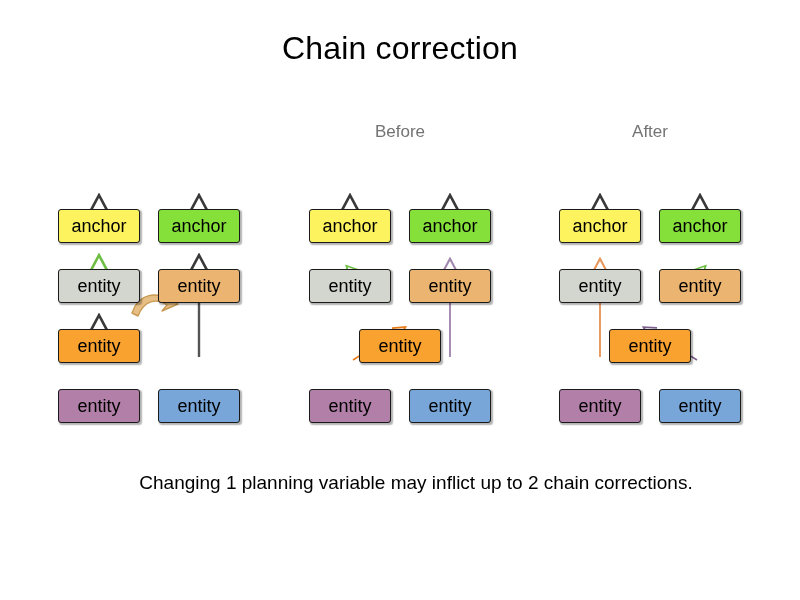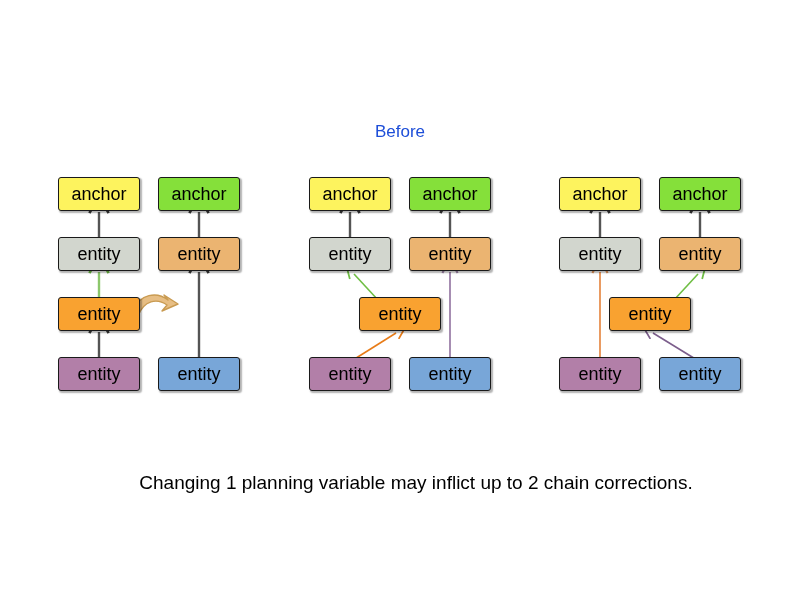--- a/index.html
+++ b/index.html
@@ -41,41 +41,42 @@
     text-align: center;
     font-size: 19px;
     line-height: 30px;
     color: #000000;
   }
   .phase-label {
     position: absolute;
     font-size: 17px;
     line-height: 22px;
     text-align: center;
-    color: #1d4ed8;
+    color: #737373;
     white-space: nowrap;
   }
   #label-before { left: 340px; top: 121px; width: 120px; }
   #label-after  { left: 590px; top: 121px; width: 120px; }
 
   .node {
     position: absolute;
     width: 82px;
     height: 34px;
     box-sizing: border-box;
     border: 1.4px solid #1a1a1a;
     border-radius: 3px;
     display: flex;
     align-items: center;
     justify-content: center;
     font-size: 18px;
     line-height: 18px;
     color: #000000;
     z-index: 3;
     box-shadow: 1.5px 1.5px 1.5px rgba(0,0,0,0.30);
+    margin-top: 32px;
   }
   .node span { pointer-events: none; }
 
   .c-yellow { background: #FDF35E; }
   .c-green  { background: #85E03A; }
   .c-grey   { background: #D2D6CE; }
   .c-tan    { background: #EBB471; }
   .c-orange { background: #F9A230; }
   .c-purple { background: #B27FA8; }
   .c-blue   { background: #78A6D8; }
@@ -87,22 +88,24 @@
     height: 600px;
     z-index: 1;
     pointer-events: none;
   }
 </style>
 </head>
 <body>
 
 <div id="slide">
 
+  <div class="title">Chain correction</div>
 
   <div class="phase-label" id="label-before">Before</div>
+  <div class="phase-label" id="label-after">After</div>
 
   <svg class="arrow-layer" viewBox="0 0 800 600" width="800" height="600">
     <defs>
       <marker id="mk-dark" markerWidth="9" markerHeight="9" refX="1" refY="4.5" orient="auto" markerUnits="strokeWidth">
         <path d="M0.5,0.5 L8,4.5 L0.5,8.5" fill="none" stroke="#3a3a3a" stroke-width="1.1"></path>
       </marker>
       <marker id="mk-green" markerWidth="9" markerHeight="9" refX="1" refY="4.5" orient="auto" markerUnits="strokeWidth">
         <path d="M0.5,0.5 L8,4.5 L0.5,8.5" fill="none" stroke="#6FBE44" stroke-width="1.1"></path>
       </marker>
       <marker id="mk-orange" markerWidth="9" markerHeight="9" refX="1" refY="4.5" orient="auto" markerUnits="strokeWidth">

